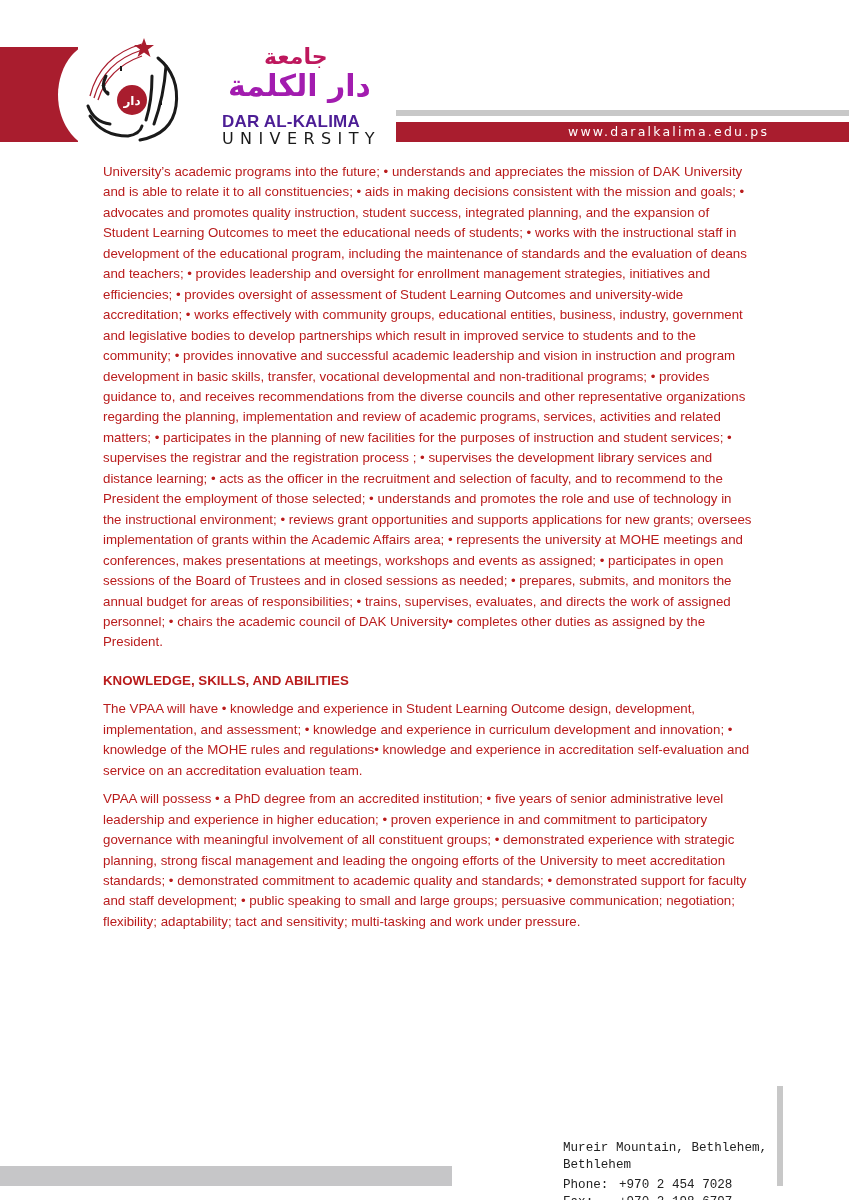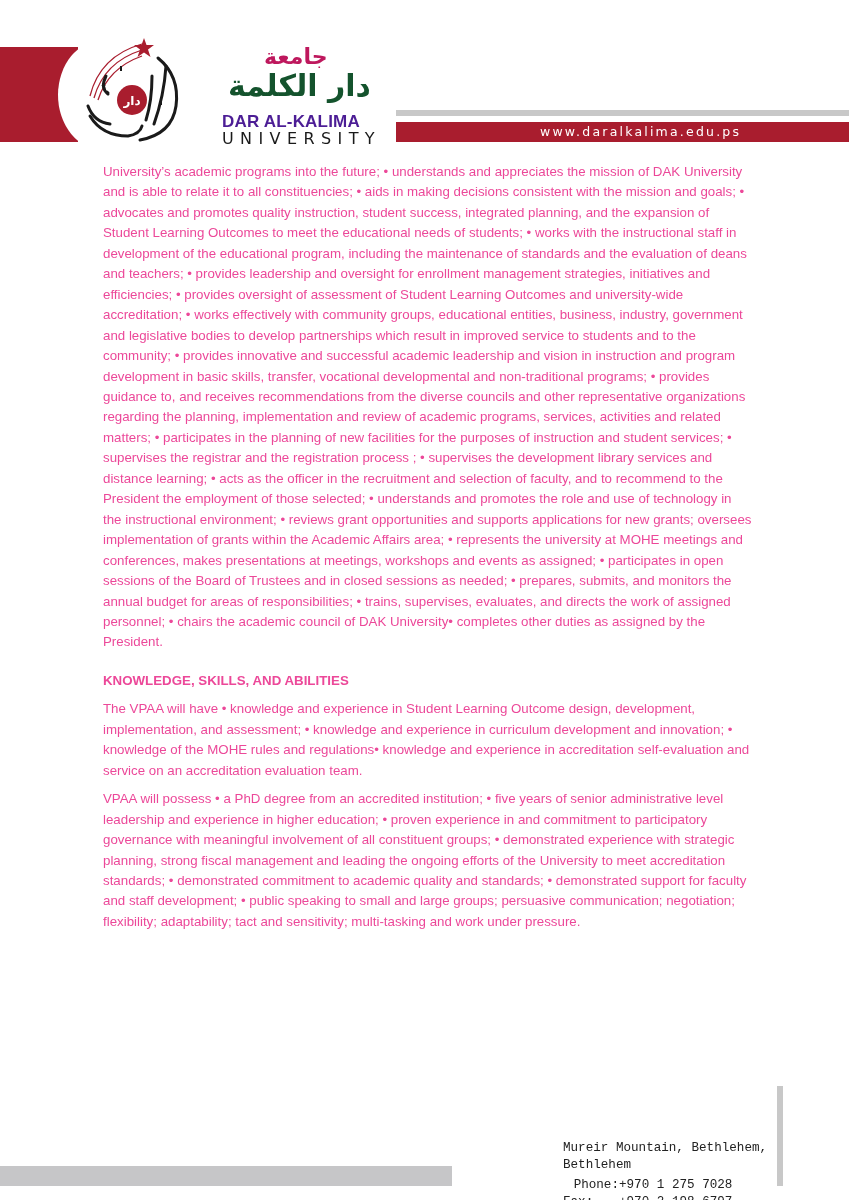--- a/index.html
+++ b/index.html
@@ -8,46 +8,46 @@
 
   
   .left-block { position: absolute; left: 0; top: 47px; width: 78px; height: 95px; background: #a91d2e; }
   .left-block-curve { position: absolute; left: 58px; top: 40px; width: 90px; height: 110px;
                       background: #ffffff; border-radius: 50%; }
   .emblem { position: absolute; left: 80px; top: 36px; width: 115px; height: 112px; }
   .wordmark { position: absolute; left: 222px; top: 40px; width: 160px; }
   .ar-top { position: absolute; left: 262px; top: 4px; width: 80px; 
             color: #be185d; font-family: "DejaVu Sans", sans-serif; font-size: 22px; font-weight: bold; line-height: 26px; }
   .ar-main { position: absolute; left: 0; top: 28px; width: 155px; text-align: center;
-             color: #14532d; font-family: "DejaVu Sans", sans-serif; font-size: 30px; font-weight: bold; line-height: 36px; }
+             color: #a21caf; font-family: "DejaVu Sans", sans-serif; font-size: 30px; font-weight: bold; line-height: 36px; }
   .en-main { position: absolute; left: 0; top: 72px; width: 160px; font-family: "Liberation Sans", sans-serif;
              font-weight: bold; font-size: 17px; color: #4c1d95; letter-spacing: 0.2px; line-height: 20px; }
   .en-sub { position: absolute; left: 0; top: 91px; width: 160px; font-family: "DejaVu Sans", sans-serif;
             font-size: 16px; color: #1a1a1a; letter-spacing: 6.4px; line-height: 16px; }
 
   .grey-rule-top { position: absolute; left: 396px; top: 110px; width: 453px; height: 6px; background: #c8c8c8; }
   .red-band { position: absolute; left: 396px; top: 122px; width: 453px; height: 20px; background: #a91d2e; }
-  .site-url { position: absolute; left: 540px; top: 122px; line-height: 20px; color: #ffffff;
+  .site-url { position: absolute; left: 568px; top: 122px; line-height: 20px; color: #ffffff;
               font-family: "DejaVu Sans", sans-serif; font-size: 12.5px; letter-spacing: 2.2px; }
 
   
   .content { position: absolute; left: 103px; top: 162px; width: 650px;
-             font-family: "Liberation Sans", sans-serif; font-size: 13.3px; line-height: 20.45px; color: #ec4899; }
+             font-family: "Liberation Sans", sans-serif; font-size: 13.3px; line-height: 20.45px; color: #b91c1c; }
   .content p { margin: 0; }
   .content .para { text-align: left; }
   .section-heading { font-weight: bold; margin-top: 10px !important; margin-bottom: 8px !important; }
   .gap { height: 8px; }
 
   
   .footer-contact { position: absolute; left: 563px; top: 1097px; font-family: Liberation Mono, monospace;
                     font-size: 12.6px; line-height: 16.5px; color: #222; margin-top: 43px; }
   .footer-contact .row { white-space: pre; }
   .footer-contact .addr2 { margin-bottom: 4px; }
   .fax-label { display: inline-block; width: 56px; }
-  .phone-label { display: inline-block; width: 56px; text-align: right; }
+  .phone-label { display: inline-block; width: 56px; }
   .footer-vrule { position: absolute; left: 777px; top: 1086px; width: 6px; height: 100px; background: #c8c8c8; }
   .footer-hrule { position: absolute; left: 0; top: 1166px; width: 452px; height: 20px; background: #c6c6c8; }
 </style>
 </head>
 <body>
 
 <div class="left-block"></div>
 <div class="left-block-curve"></div>
 
 <svg class="emblem" viewBox="0 0 115 112">
@@ -91,17 +91,17 @@
   <div class="gap"></div>
   <p class="section-heading">KNOWLEDGE, SKILLS, AND ABILITIES</p>
   <p class="para">The VPAA will have • knowledge and experience in Student Learning Outcome design, development, implementation, and assessment; • knowledge and experience in curriculum development and innovation; • knowledge of the MOHE rules and regulations• knowledge and experience in accreditation self-evaluation and service on an accreditation evaluation team.</p>
   <div class="gap"></div>
   <p class="para">VPAA will possess • a PhD degree from an accredited institution; • five years of senior administrative level leadership and experience in higher education; • proven experience in and commitment to participatory governance with meaningful involvement of all constituent groups; • demonstrated experience with strategic planning, strong fiscal management and leading the ongoing efforts of the University to meet accreditation standards; • demonstrated commitment to academic quality and standards; • demonstrated support for faculty and staff development; • public speaking to small and large groups; persuasive communication; negotiation; flexibility; adaptability; tact and sensitivity; multi-tasking and work under pressure.</p>
 </div>
 
 <div class="footer-contact">
   <div class="row">Mureir Mountain, Bethlehem,</div>
   <div class="row addr2">Bethlehem</div>
-  <div class="row"><span class="phone-label">Phone:</span><span>+970 1 275 7028</span></div>
+  <div class="row"><span class="phone-label">Phone:</span><span>+970 2 454 7028</span></div>
   <div class="row"><span class="fax-label">Fax:</span><span>+970 2 198 6797</span></div>
 </div>
 <div class="footer-vrule"></div>
 <div class="footer-hrule"></div>
 
 </body></html>

